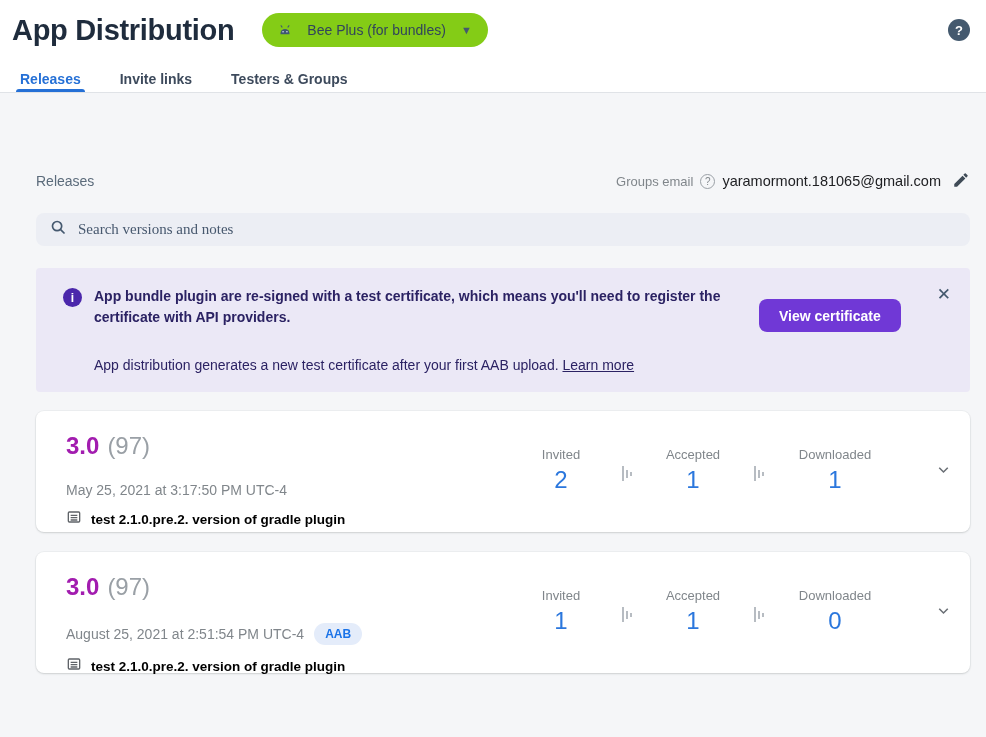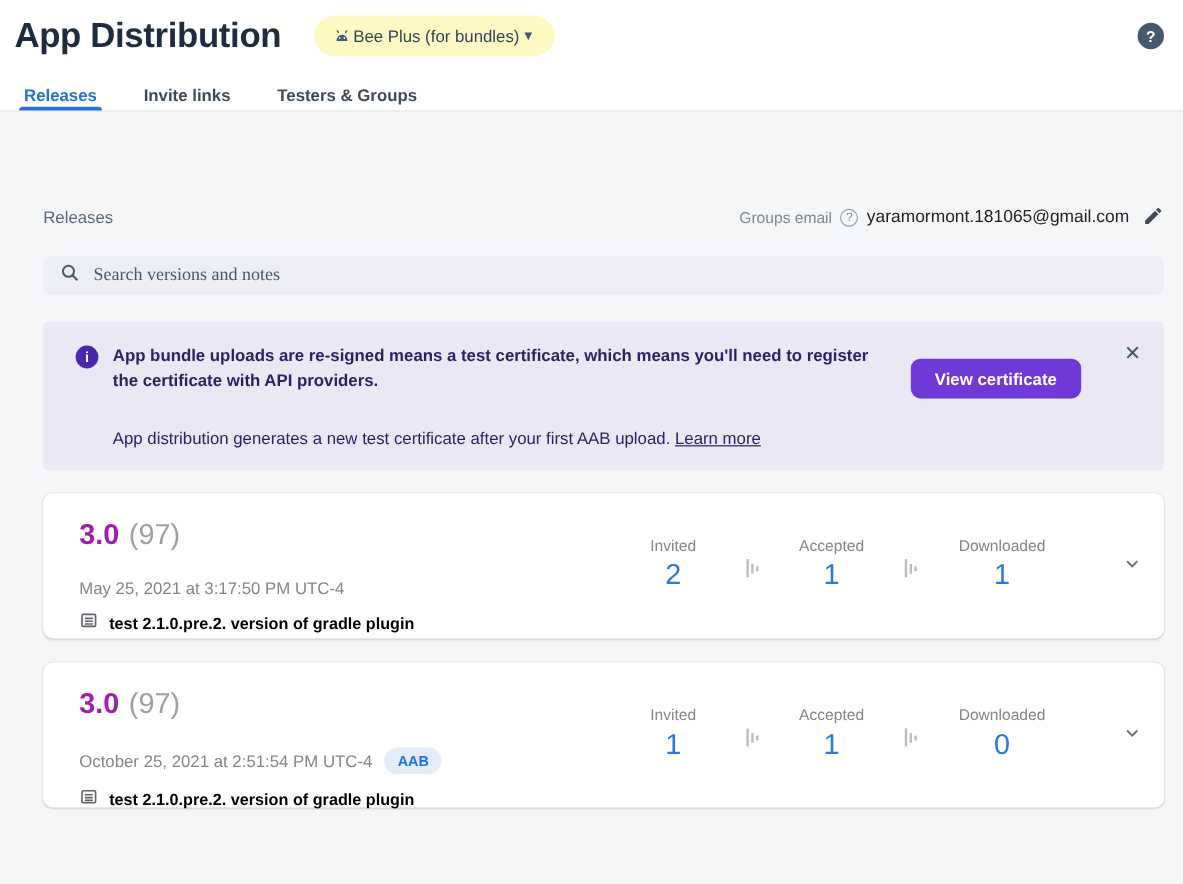--- a/index.html
+++ b/index.html
@@ -9,23 +9,23 @@
     background:#f5f6f8;
     color:#202a35;
     overflow:hidden;
   }
 
   
   .header { background:#fff; }
   .header-top { display:flex; align-items:center; height:60px; padding:0 16px 0 12px; }
   .page-title { font-size:29px; font-weight:600; color:#1f2c3d; letter-spacing:-0.3px; }
   .app-pill {
-    display:flex; align-items:center; gap:0;
+    display:flex; align-items:center; gap:13px;
     margin-left:28px; height:34px; padding:0 16px 0 14px;
-    background:#fef9c3; border:none; border-radius:17px;
+    background:#84cc16; border:none; border-radius:17px;
     font-family:inherit; font-size:14px; color:#31445c; cursor:pointer;
   }
   .app-pill svg { display:block; }
   .pill-caret { font-size:11px; color:#44596e; margin-left:2px; }
   .spacer { flex:1; }
   .help-btn {
     width:22px; height:22px; border-radius:50%; border:none; cursor:pointer;
     background:#44596e; color:#fff; font-size:13px; font-weight:700;
     display:flex; align-items:center; justify-content:center; font-family:inherit;
   }
@@ -198,21 +198,21 @@
         <circle cx="10" cy="10" r="6.5"></circle>
         <path d="M15 15l5.5 5.5"></path>
       </svg>
     </span>
     <input type="text" placeholder="Search versions and notes" style="">
   </div>
 
   <div class="banner">
     <i class="info-dot">i</i>
     <div class="banner-text">
-      <div class="banner-bold">App bundle uploads are re-signed means a test certificate, which means you'll need to register the certificate with API providers.</div>
+      <div class="banner-bold">App bundle plugin are re-signed with a test certificate, which means you'll need to register the certificate with API providers.</div>
       <div class="banner-body">
         <span>App distribution generates a new test certificate after your first AAB upload.</span>
         <a class="banner-link">Learn more</a>
       </div>
     </div>
     <button class="cert-btn">View certificate</button>
     <button class="banner-close">✕</button>
   </div>
 
   <div class="card">
@@ -264,21 +264,21 @@
       </span>
     </button>
   </div>
 
   <div class="card">
     <div class="ver-row">
       <span class="ver">3.0</span>
       <span class="build">(97)</span>
     </div>
     <div class="date-row">
-      <span class="date">October 25, 2021 at 2:51:54 PM UTC-4</span>
+      <span class="date">August 25, 2021 at 2:51:54 PM UTC-4</span>
       <span class="aab-badge">AAB</span>
     </div>
     <div class="notes-row">
       <span>
         <svg width="16" height="16" viewBox="0 0 24 24" fill="none" stroke="#5f6368" stroke-width="2">
           <rect x="3.5" y="4.5" width="17" height="15" rx="1.5"></rect>
           <path d="M7 9.5h10M7 13h10M7 16.5h10"></path>
         </svg>
       </span>
       <span class="notes">test 2.1.0.pre.2. version of gradle plugin</span>

